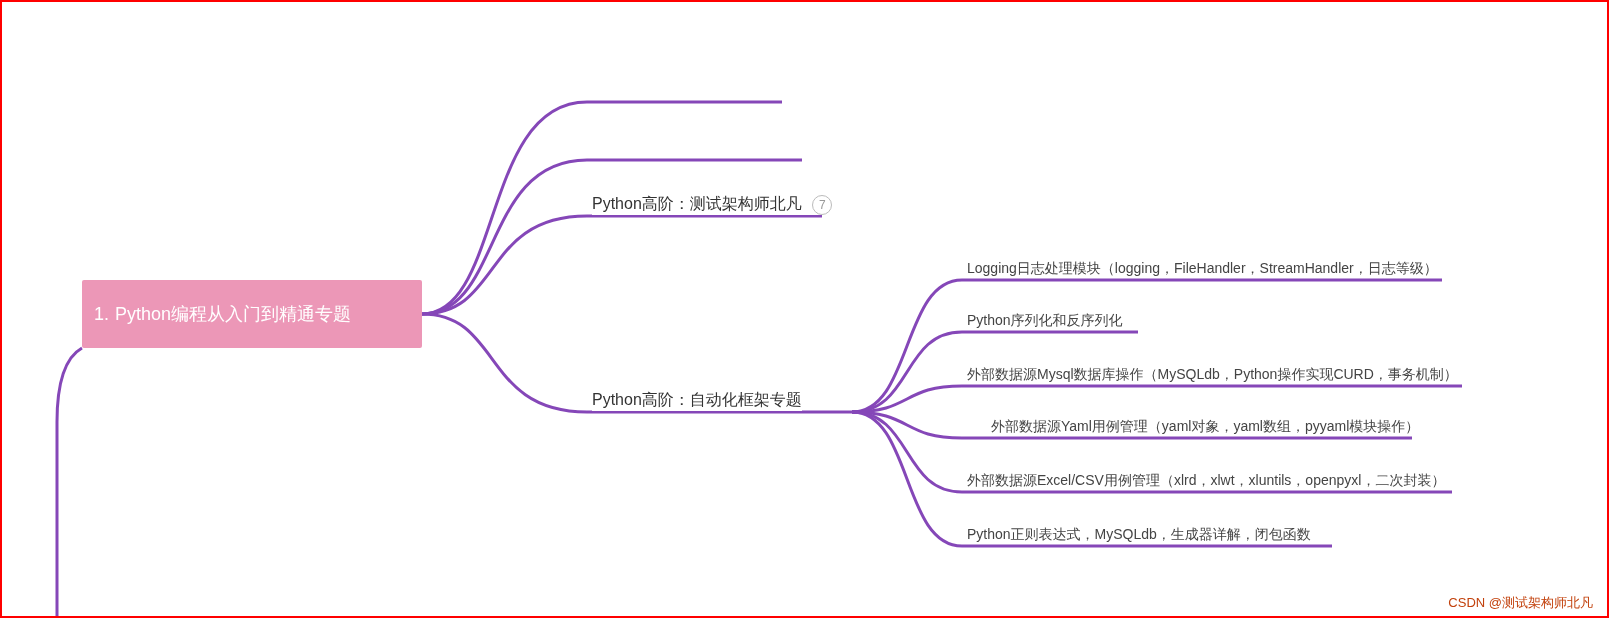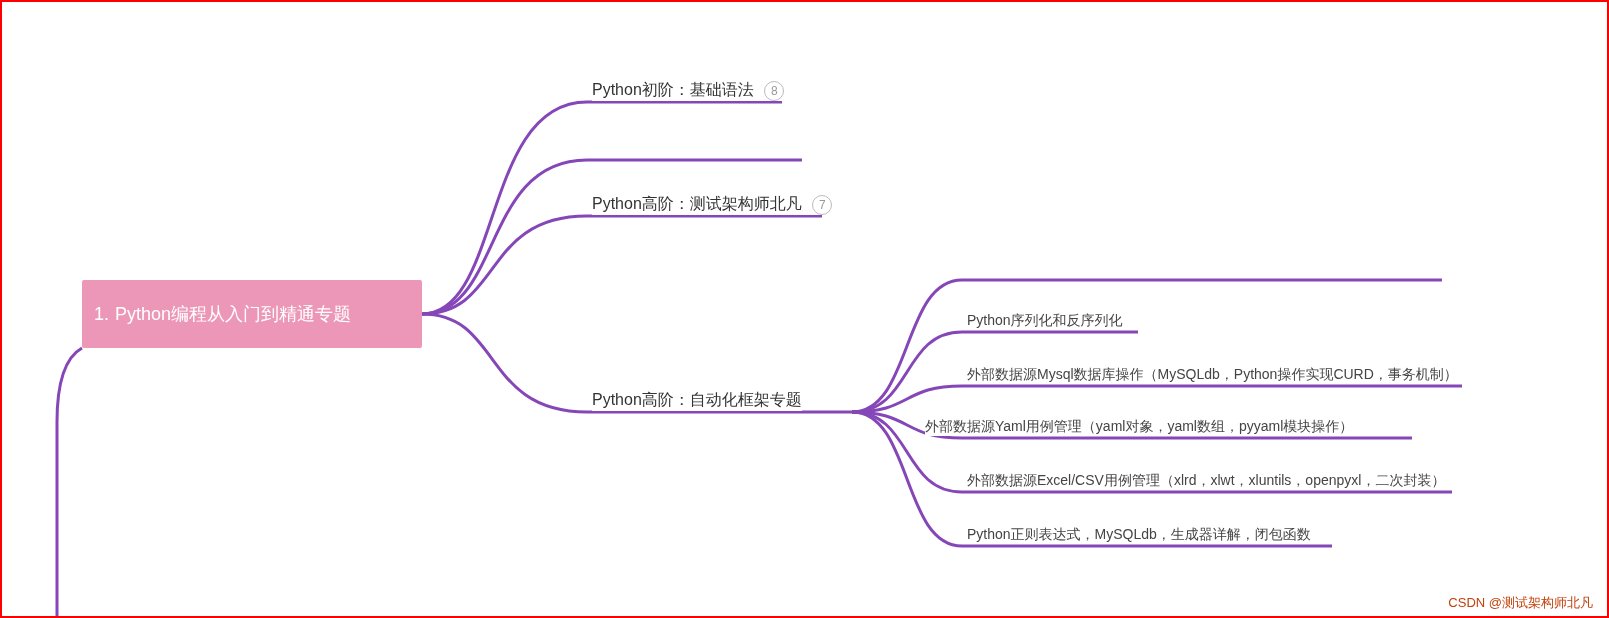--- a/index.html
+++ b/index.html
@@ -36,35 +36,32 @@
     </g>
   </svg>
 
   <div class="root">
     <span class="num">1.</span>
     <span>
       <span>Python编程从入门到精通专题</span><br>
     </span>
   </div>
 
-  <div class="node" style="left:590px;top:78px">
-    <span>Python初阶：基础语法</span>
-    <span class="badge">8</span>
-  </div>
 
 
   <div class="node" style="left:590px;top:192px">
     <span>Python高阶：测试架构师北凡</span>
     <span class="badge">7</span>
   </div>
 
   <div class="node" style="left:590px;top:388px">
     <span>Python高阶：自动化框架专题</span>
   </div>
 
+  <div class="node leaf" style="left:965px;top:258px">Logging日志处理模块（logging，FileHandler，StreamHandler，日志等级）</div>
   <div class="node leaf" style="left:965px;top:310px">Python序列化和反序列化</div>
   <div class="node leaf" style="left:965px;top:364px">外部数据源Mysql数据库操作（MySQLdb，Python操作实现CURD，事务机制）</div>
-  <div class="node leaf" style="left:923px;top:416px">外部数据源Yaml用例管理（yaml对象，yaml数组，pyyaml模块操作）</div>
+  <div class="node leaf" style="left:989px;top:416px">外部数据源Yaml用例管理（yaml对象，yaml数组，pyyaml模块操作）</div>
   <div class="node leaf" style="left:965px;top:470px">外部数据源Excel/CSV用例管理（xlrd，xlwt，xluntils，openpyxl，二次封装）</div>
   <div class="node leaf" style="left:965px;top:524px">Python正则表达式，MySQLdb，生成器详解，闭包函数</div>
 
   <div class="watermark">CSDN @测试架构师北凡</div>
 </div>
 
 </body></html>

